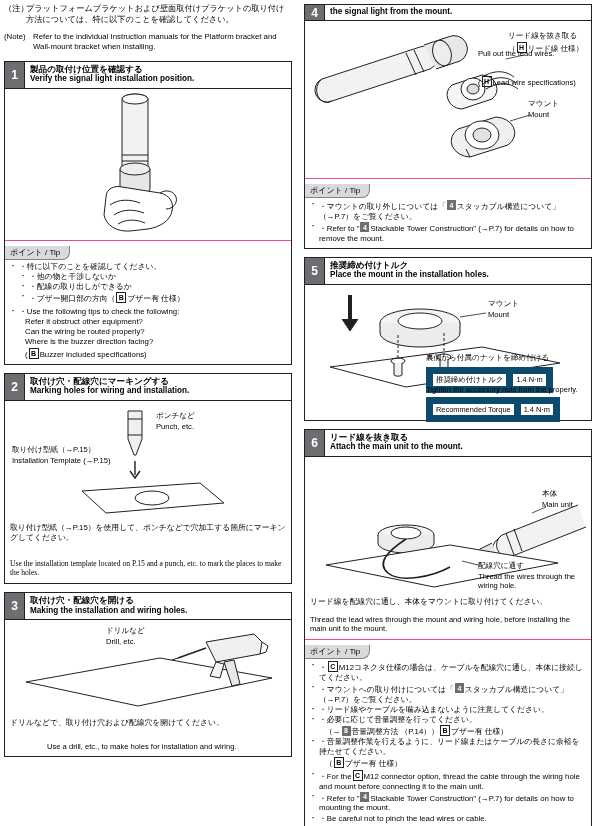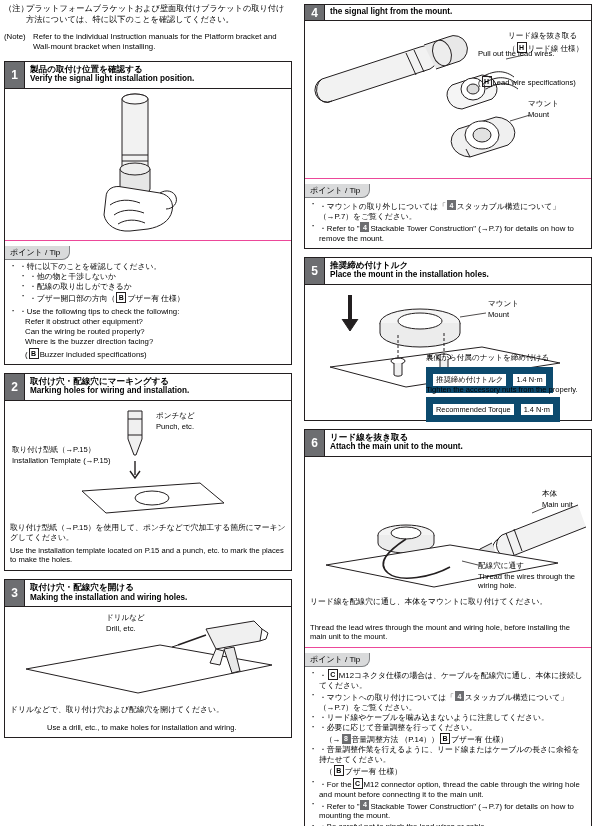--- a/index.html
+++ b/index.html
@@ -271,21 +271,21 @@
               <path d="M72 86 L190 78 L214 98 L96 108 Z" fill="#ffffff"></path>
               <ellipse cx="142" cy="93" rx="17" ry="7" fill="#ffffff"></ellipse>
             </g>
           </svg>
           <div class="lbl" style="left:146px; top:6px;">ポンチなど</div>
           <div class="lbl" style="left:146px; top:17px;">Punch, etc.</div>
           <div class="lbl" style="left:2px; top:40px;">取り付け型紙（→P.15）</div>
           <div class="lbl" style="left:2px; top:51px;">Installation Template (→P.15)</div>
         </div>
         <div class="cap">取り付け型紙（→P.15）を使用して、ポンチなどで穴加工する箇所にマーキングしてください。</div>
-        <div class="cap-en" style="margin-top:3px;">Use the installation template located on P.15 and a punch, etc. to mark the places to make the holes.</div>
+        <div class="cap-en" style="margin-top:16px;font-family:Liberation Serif, serif;">Use the installation template located on P.15 and a punch, etc. to mark the places to make the holes.</div>
       </div>
     </div>
 
     <div class="step">
       <div class="step-head">
         <div class="step-num">3</div>
         <div class="step-title">
           <div class="t-jp">取付け穴・配線穴を開ける</div>
           <div class="t-en">Making the installation and wiring holes.</div>
         </div>
@@ -303,21 +303,21 @@
 
               <path d="M196 24 L168 34" stroke-width="1.6"></path>
               <path d="M168 34 L162 36"></path>
               <path d="M252 18 L258 22 L256 28 L250 30"></path>
             </g>
           </svg>
           <div class="lbl" style="left:96px; top:2px;">ドリルなど</div>
           <div class="lbl" style="left:96px; top:13px;">Drill, etc.</div>
         </div>
         <div class="cap">ドリルなどで、取り付け穴および配線穴を開けてください。</div>
-        <div class="cap-en" style="margin-top:8px;padding-left:37px;">Use a drill, etc., to make holes for installation and wiring.</div>
+        <div class="cap-en" style="margin-top:14px;padding-left:37px;">Use a drill, etc., to make holes for installation and wiring.</div>
       </div>
     </div>
 
   </div>
 
   <div class="col col-right">
 
     <div class="step">
       <div class="step-head">
         <div class="step-num">4</div>
@@ -463,21 +463,21 @@
               <path d="M222 52 L236 46" stroke-width="0.8"></path>
               <path d="M152 100 L168 104" stroke-width="0.8"></path>
             </g>
           </svg>
           <div class="lbl" style="left:232px; top:28px;">本体</div>
           <div class="lbl" style="left:232px; top:39px;">Main unit</div>
           <div class="lbl" style="left:168px; top:100px;">配線穴に通す</div>
           <div class="lbl wrap" style="left:168px; top:111px; width:100px;">Thread the wires through the wiring hole.</div>
         </div>
         <div class="cap">リード線を配線穴に通し、本体をマウントに取り付けてください。</div>
-        <div class="cap-en" style="margin-top:16px;">Thread the lead wires through the mount and wiring hole, before installing the main unit to the mount.</div>
+        <div class="cap-en" style="margin-top:8px;">Thread the lead wires through the mount and wiring hole, before installing the main unit to the mount.</div>
       </div>
       <div class="tip">
         <span class="tip-label">ポイント / Tip</span>
         <div class="tip-body">
           <ul class="bullets">
             <li>・<span class="bx">C</span>M12コネクタ仕様の場合は、ケーブルを配線穴に通し、本体に接続してください。</li>
             <li>・マウントへの取り付けについては「<span class="bxn">4</span>スタッカブル構造について」（→P.7）をご覧ください。</li>
             <li>・リード線やケーブルを噛み込まないように注意してください。</li>
             <li>・必要に応じて音量調整を行ってください。</li>
             <li class="cont">（→<span class="bxn">8</span>音量調整方法 （P.14））<span class="bx">B</span>ブザー有 仕様）</li>

